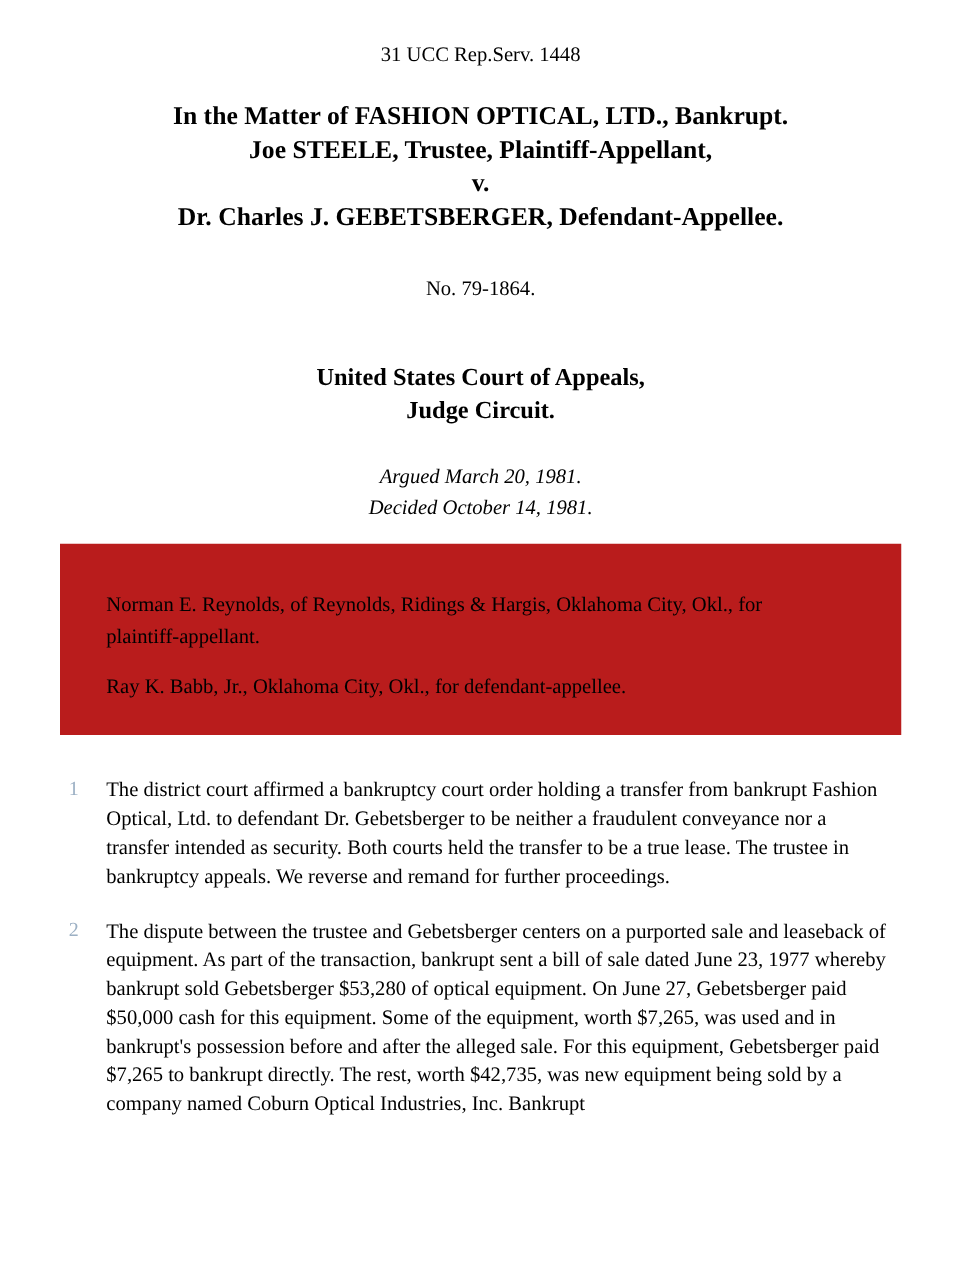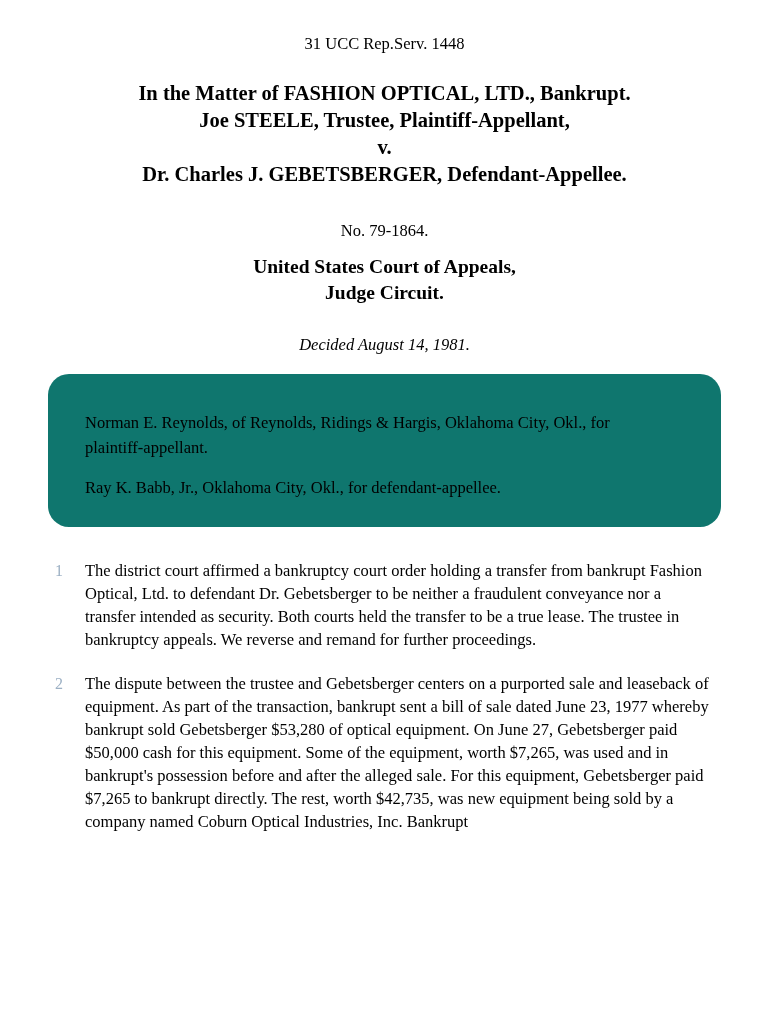--- a/index.html
+++ b/index.html
@@ -33,21 +33,21 @@
     text-align: center;
     font-size: 16.5px;
     margin-top: 33px;
   }
 
   .court {
     text-align: center;
     font-weight: bold;
     font-size: 19.5px;
     line-height: 26px;
-    margin-top: 13px;
+    margin-top: 49px;
   }
 
   .dates {
     text-align: center;
     font-style: italic;
     font-size: 16.5px;
     line-height: 25px;
     margin-top: 26px;
   }
 
@@ -92,24 +92,25 @@
   </div>
 
   <div class="docket">No. 79-1864.</div>
 
   <div class="court">
     <span class="block-line">United States Court of Appeals,</span>
     <span class="block-line">Judge Circuit.</span>
   </div>
 
   <div class="dates">
-    <span class="block-line">Decided August 14, 1981.</span>
+    <span class="block-line">Argued March 20, 1981.</span>
+    <span class="block-line">Decided October 14, 1981.</span>
   </div>
 
-  <div class="attorney-box" style="background: #0f766e; border-radius: 21px;">
+  <div class="attorney-box" style="background: #b91c1c;">
     <p>Norman E. Reynolds, of Reynolds, Ridings &amp; Hargis, Oklahoma City, Okl., for plaintiff-appellant.</p>
     <p>Ray K. Babb, Jr., Oklahoma City, Okl., for defendant-appellee.</p>
   </div>
 
   <div class="opinion">
     <div class="para">
       <span class="para-num" style="color: rgb(156, 176, 196);">1</span>
       <p class="para-text">The district court affirmed a bankruptcy court order holding a transfer from bankrupt Fashion Optical, Ltd. to defendant Dr. Gebetsberger to be neither a fraudulent conveyance nor a transfer intended as security. Both courts held the transfer to be a true lease. The trustee in bankruptcy appeals. We reverse and remand for further proceedings.</p>
     </div>
     <div class="para">

